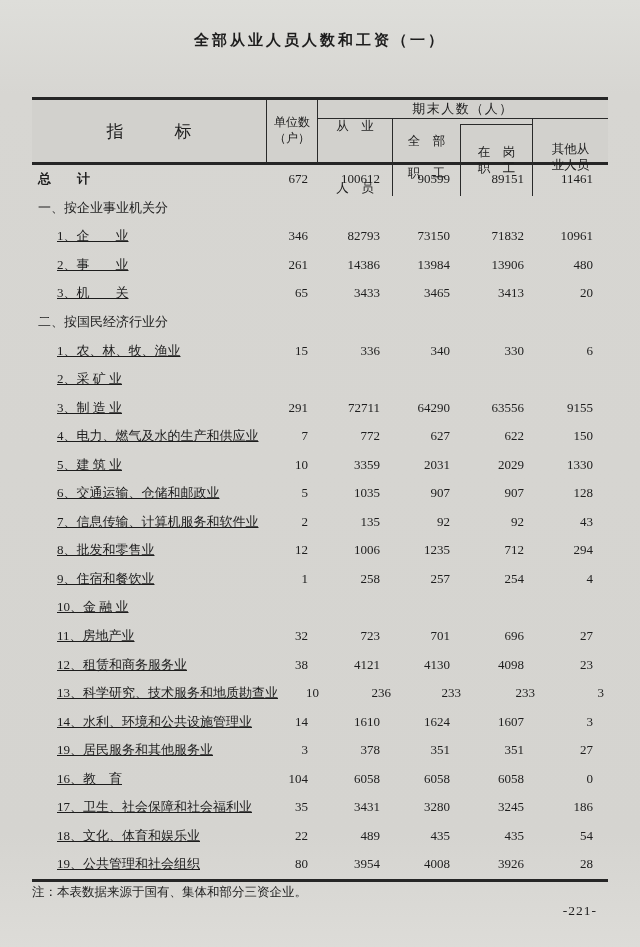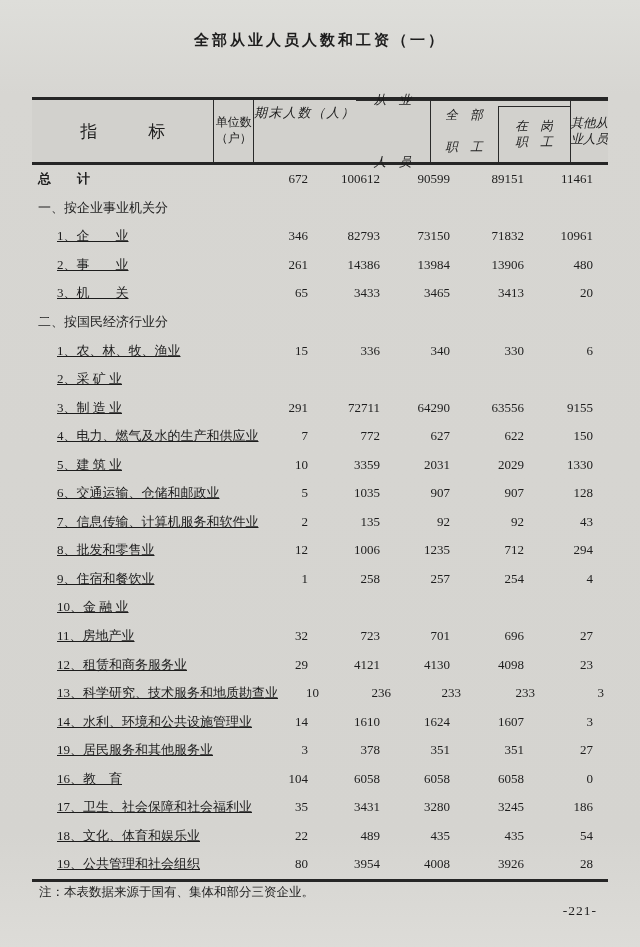--- a/index.html
+++ b/index.html
@@ -25,21 +25,21 @@
   .h-indicator {
     width:235px; border-right:1.5px solid #2a2a2a;
     display:flex; align-items:center; justify-content:center;
     font-size:17px; white-space:pre;
   }
   .h-units {
     width:51px; border-right:1.5px solid #2a2a2a;
     display:flex; flex-direction:column; align-items:center; justify-content:center;
     font-size:12px; line-height:1.3; white-space:pre;
   }
-  .h-group { flex:1; display:flex; flex-direction:row;font-style:italic; }
+  .h-group { flex:1; display:flex; flex-direction:column; }
   .h-period {
     height:25px; display:flex; align-items:center; justify-content:center;
     font-size:13px; letter-spacing:1.5px; white-space:pre;
   }
   .h-sub { flex:1; border-top:1.5px solid #2a2a2a; display:flex; }
   .h-sub > div {
     display:flex; flex-direction:column; align-items:center; justify-content:center;
     font-size:12.5px; line-height:1.25; white-space:pre;
   }
   .h-employed { width:75px; border-right:1.5px solid #2a2a2a;gap:46px; }
@@ -59,21 +59,21 @@
   .label { flex:0 0 235px; padding-left:6px; white-space:pre; overflow:visible; }
   .indent-1 .label { padding-left:25px;text-decoration:underline; }
   .bold .label { font-weight:bold; }
   .num { text-align:right; white-space:pre; flex-shrink:0; }
   .n-units    { width:51px; padding-right:10px; }
   .n-employed { width:75px; padding-right:13px; }
   .n-staff    { width:67px; padding-right:10px; }
   .n-onduty   { width:73px; padding-right:9px; }
   .n-other    { width:75px; padding-right:15px; }
 
-  .note { position:absolute; left:39px; top:884px; font-size:12.5px; white-space:pre; }
+  .note { position:absolute; left:32px; top:884px; font-size:12.5px; white-space:pre; }
   .pagenum { position:absolute; right:43px; top:903px; font-size:13.5px; letter-spacing:1px; }
 </style>
 </head>
 <body>
 
 <div class="page">
 
   <div class="doc-title">全部从业人员人数和工资（一）</div>
 
   <div class="table">
@@ -243,21 +243,21 @@
         <div class="row indent-1">
     <div class="label">11、房地产业</div>
     <div class="num n-units">32</div>
     <div class="num n-employed">723</div>
     <div class="num n-staff">701</div>
     <div class="num n-onduty">696</div>
     <div class="num n-other">27</div>
   </div>
         <div class="row indent-1">
     <div class="label">12、租赁和商务服务业</div>
-    <div class="num n-units">29</div>
+    <div class="num n-units">38</div>
     <div class="num n-employed">4121</div>
     <div class="num n-staff">4130</div>
     <div class="num n-onduty">4098</div>
     <div class="num n-other">23</div>
   </div>
         <div class="row indent-1">
     <div class="label">13、科学研究、技术服务和地质勘查业</div>
     <div class="num n-units">10</div>
     <div class="num n-employed">236</div>
     <div class="num n-staff">233</div>

